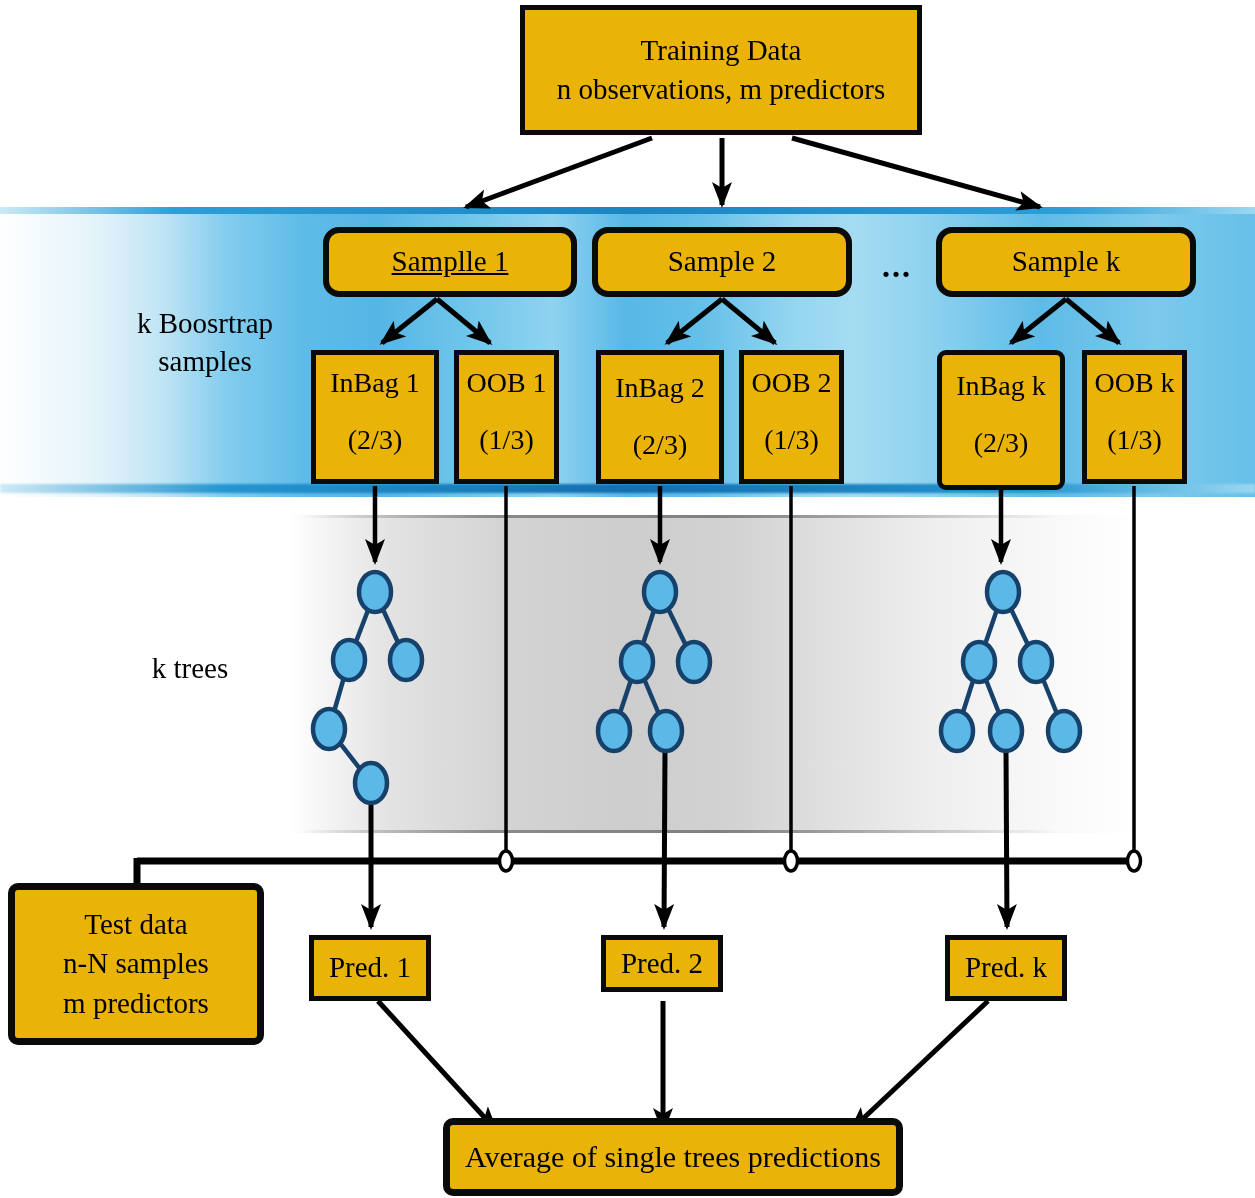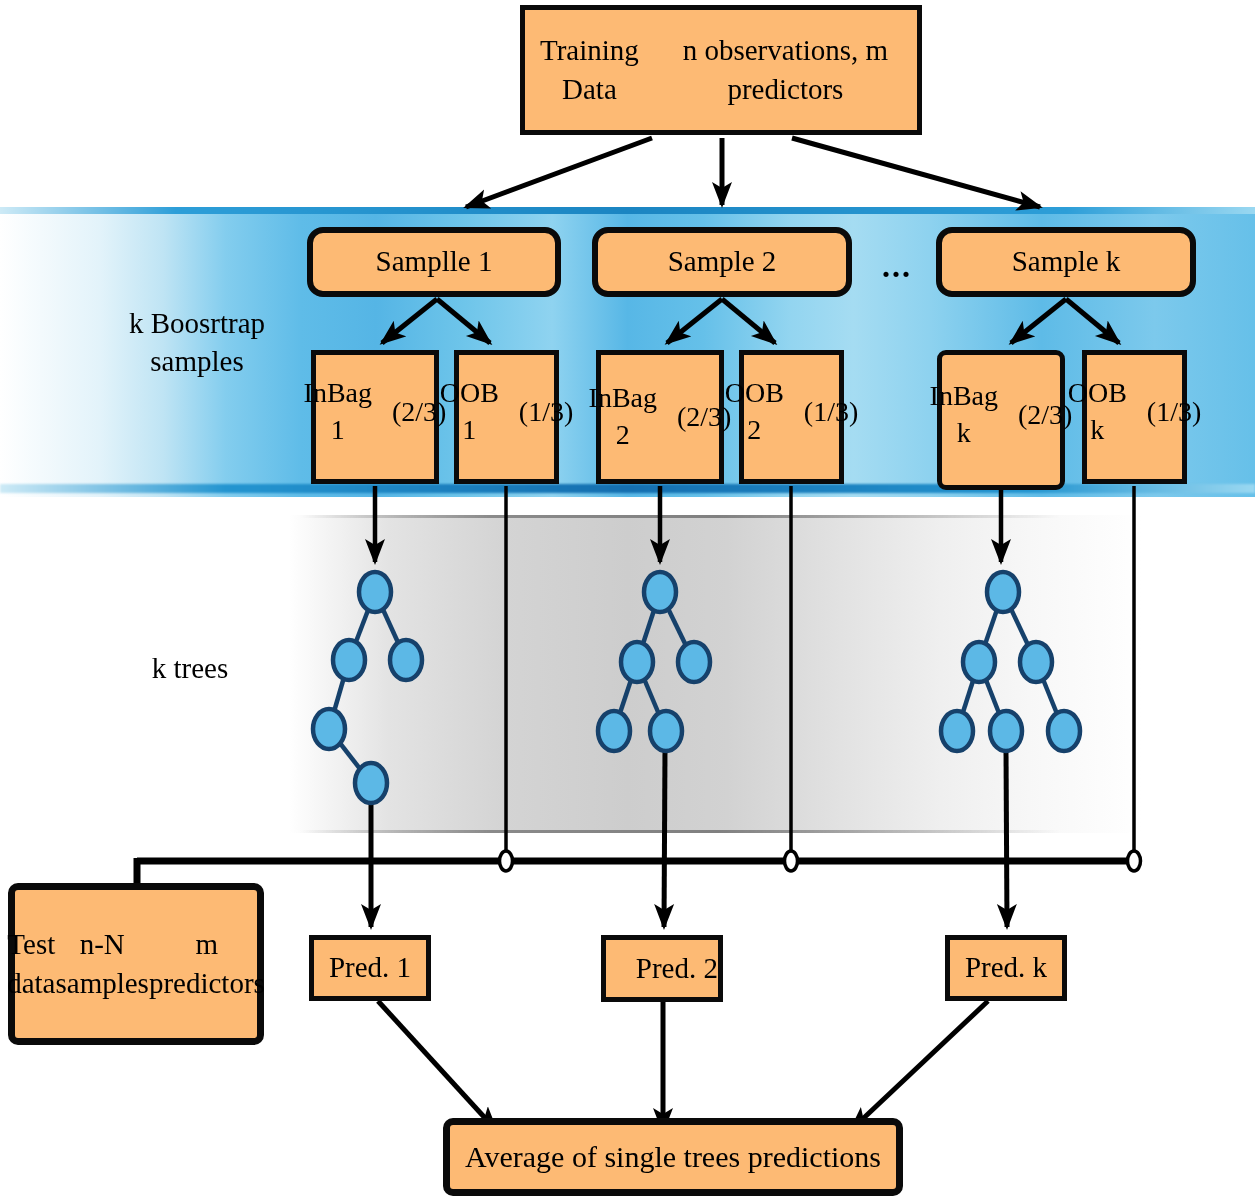--- a/index.html
+++ b/index.html
@@ -34,22 +34,22 @@
   }
   .gray-edge{
     position:absolute;height:3px;filter:blur(0.6px);
     background:linear-gradient(90deg,rgba(120,120,120,0),#8a8a8a 25%,#808080 55%,rgba(150,150,150,0));
   }
   .gray-edge.top{left:300px;top:515px;width:760px;}
   .gray-edge.bottom{left:300px;top:830px;width:760px;}
 
   
   .box{
-    position:absolute;background:#fdba74;border:5px solid #0a0a0a;
-    display:flex;flex-direction:row;align-items:center;justify-content:center;
+    position:absolute;background:#eab308;border:5px solid #0a0a0a;
+    display:flex;flex-direction:column;align-items:center;justify-content:center;
     text-align:center;box-sizing:border-box;z-index:3;
   }
   .rounded{border-radius:16px;border-width:6px;}
   .big-rounded{border-radius:10px;border-width:7px;}
   .t29{font-size:29px;line-height:1.35;}
   .t28{font-size:28px;line-height:1.32;gap:20px;}
 
   .label{
     position:absolute;z-index:3;text-align:center;font-size:29px;line-height:1.3;
   }
@@ -162,21 +162,21 @@
     <ellipse cx="1006" cy="731" rx="16" ry="20"></ellipse>
     <ellipse cx="1064" cy="731" rx="16" ry="20"></ellipse>
   </g>
 </svg>
 
 <div class="box t29" style="left:520px;top:5px;width:402px;height:130px;">
   <span>Training Data</span>
   <span>n observations, m predictors</span>
 </div>
 
-<div class="box rounded t29" style="left:307px;top:227px;width:254px;height:70px;">
+<div class="box rounded t29" style="left:323px;top:227px;width:254px;height:70px;text-decoration:underline;">
   <span>Samplle 1</span>
 </div>
 <div class="box rounded t29" style="left:592px;top:227px;width:260px;height:70px;">
   <span>Sample 2</span>
 </div>
 <div class="dots" style="left:874px;top:248px;width:46px;text-align:center;">...</div>
 <div class="box rounded t29" style="left:936px;top:227px;width:260px;height:70px;">
   <span>Sample k</span>
 </div>
 
@@ -201,34 +201,34 @@
   <span>(2/3)</span>
 </div>
 <div class="box t28" style="left:1082px;top:350px;width:105px;height:134px;padding-bottom:10px;">
   <span>OOB k</span>
   <span>(1/3)</span>
 </div>
 
 <div class="box t29" style="left:309px;top:935px;width:122px;height:66px;">
   <span>Pred. 1</span>
 </div>
-<div class="box t29" style="left:601px;top:935px;width:122px;height:67px;justify-content:flex-end;">
+<div class="box t29" style="left:601px;top:935px;width:122px;height:57px;">
   <span>Pred. 2</span>
 </div>
 <div class="box t29" style="left:945px;top:935px;width:122px;height:66px;text-align:center;">
   <span>Pred. k</span>
 </div>
 
 <div class="box big-rounded t29" style="left:8px;top:883px;width:256px;height:162px;">
   <span>Test data</span>
   <span>n-N samples</span>
   <span>m predictors</span>
 </div>
 
 <div class="box big-rounded" style="left:443px;top:1118px;width:460px;height:78px;font-size:30px;">
   <span>Average of single trees predictions</span>
 </div>
 
-<div class="label" style="left:82px;top:305px;width:230px;font-family:Liberation Serif, serif;">
+<div class="label" style="left:90px;top:305px;width:230px;font-family:Liberation Serif, serif;">
   <div>k Boosrtrap</div>
   <div>samples</div>
 </div>
 <div class="label" style="left:105px;top:650px;width:170px;font-family:Liberation Serif, serif;">k trees</div>
 
 </body></html>

